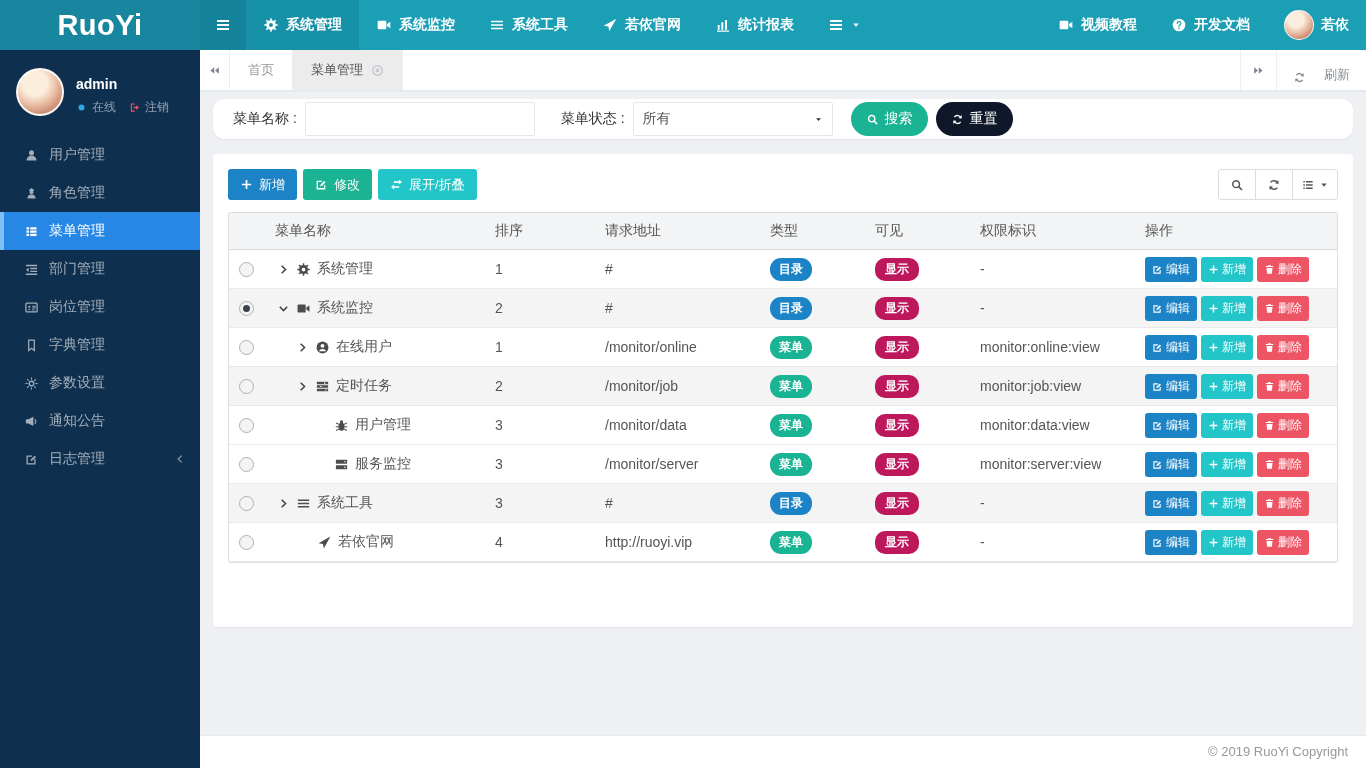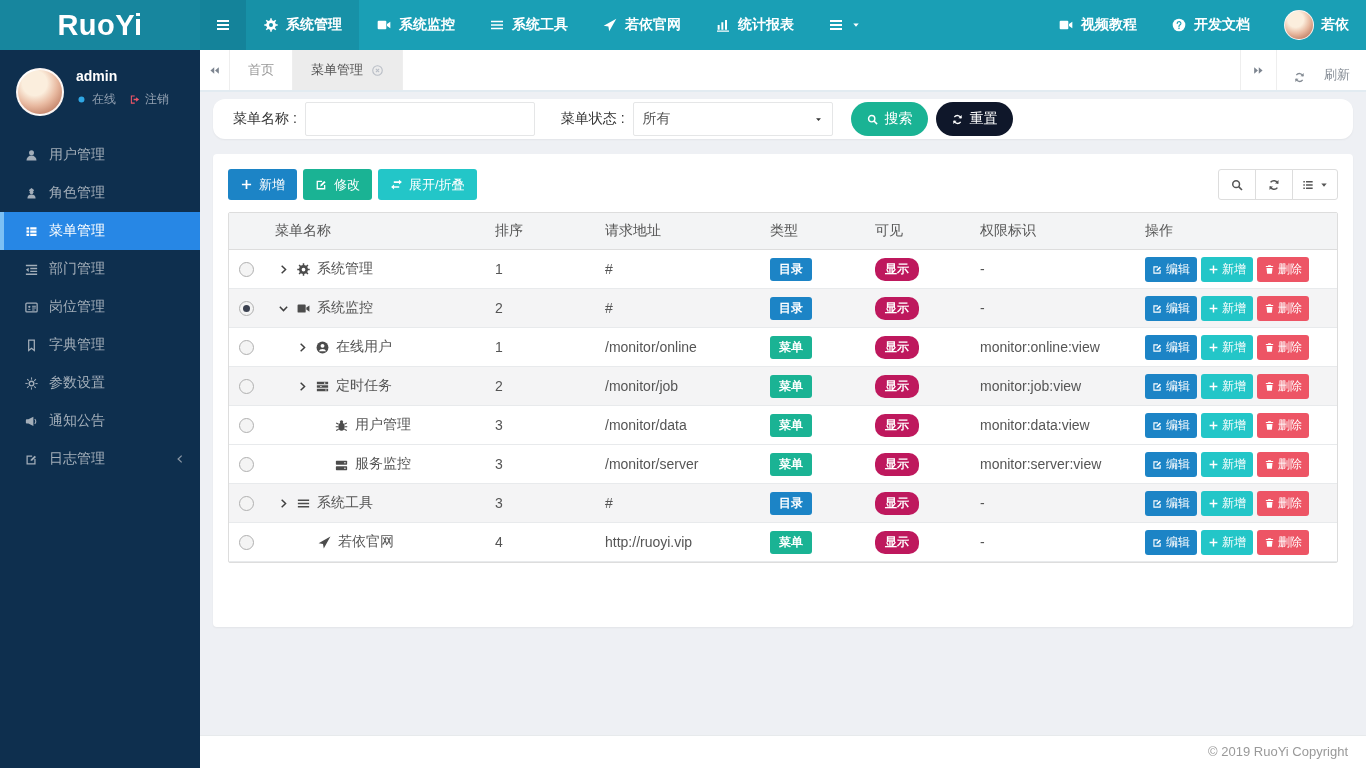--- a/index.html
+++ b/index.html
@@ -14,21 +14,21 @@
   .nav-item .ic{width:16px;height:16px}
   .nav-item.hamburger{background:#14839a;padding:0 15px}
   .nav-item.active{background:#1791a7}
   .nav-right{margin-left:auto;display:flex}
   .caret{width:10px!important;height:10px!important}
   .avatar{width:30px;height:30px;border-radius:50%;border:1px solid rgba(255,255,255,.85);background:radial-gradient(circle at 38% 30%,#fbeedd 0 30%,#e8b9a0 55%,#c4846a 80%,#8c5a48)}
   .avatar.big{width:48px;height:48px;border:2px solid rgba(255,255,255,.9)}
 
   
   .sidebar{position:absolute;top:50px;left:0;width:200px;bottom:0;background:#0e2f4e;z-index:20}
-  .user-panel{padding:18px 16px 14px;display:flex;gap:12px;align-items:flex-start}
+  .user-panel{padding:18px 16px 14px;display:flex;gap:12px;align-items:flex-end}
   .user-name{color:#fff;font-size:14px;font-weight:700}
   .user-status{font-size:12px;color:#93a1b1;display:flex;align-items:center;gap:5px;margin-top:7px}
   .user-status .ic{width:11px;height:11px}
   .dot-ic{color:#2fa7e4}
   .signout-ic{color:#ee5566;margin-left:8px}
   .side-menu{margin-top:6px}
   .side-item{height:38px;display:flex;align-items:center;gap:10px;padding-left:24px;color:#a3aeb9;font-size:14px;cursor:pointer}
   .side-item .ic{width:15px;height:15px}
   .side-item.active{background:#2787e5;color:#fff;border-left:4px solid #7cc0f4;padding-left:20px}
   .side-caret{width:10px!important;height:10px!important;margin-left:auto;margin-right:15px;color:#8a97a5}
@@ -76,21 +76,21 @@
   th{font-weight:400;text-align:left;padding:9px 10px;color:#555}
   tbody tr{border-bottom:1px solid #e8eaec;height:39px;background:#fff}
   tbody tr.striped{background:#f4f4f5}
   td{padding:0 10px;overflow:hidden;white-space:nowrap}
   .c-select{text-align:left;padding-left:10px}
   .radio{width:15px;height:15px;border-radius:50%;background:#f4f4f4;border:1px solid #b0b0b0;display:inline-block;position:relative;vertical-align:middle;cursor:pointer}
   .radio.checked::after{content:"";position:absolute;inset:3px;border-radius:50%;background:#3b4150}
   .name-cell{display:flex;align-items:center;color:#555}
   .expander{width:11px;height:11px;margin-right:7px;color:#3f3f3f;cursor:pointer}
   .row-icon{width:15px;height:15px;margin-right:6px;color:#4c4c4c}
-  .type-badge{display:inline-block;padding:3px 9px;border-radius:3px;color:#fff;font-size:12px;font-weight:700}
+  .type-badge{display:inline-block;padding:3px 9px;border-radius:11px;color:#fff;font-size:12px;font-weight:700}
   .pill{display:inline-block;padding:3px 10px;border-radius:10px;background:#be185d;color:#fff;font-size:12px;font-weight:700;cursor:pointer}
   .op-btn{display:inline-flex;align-items:center;gap:3px;height:25px;border:none;border-radius:3px;padding:0 7px;color:#fff;font-size:12px;margin-right:4px;cursor:pointer;font-family:inherit}
   .op-btn .ic{width:11px;height:11px}
 
   .footer{position:absolute;bottom:0;left:200px;right:0;height:33px;background:#fff;border-top:1px solid #e7eaec;color:#999;font-size:13px;line-height:32px;text-align:right;padding-right:18px}
 </style>
 </head>
 <body>
 
 <svg width="0" height="0" style="position:absolute" aria-hidden="true">
@@ -684,21 +684,21 @@
                 </button><button class="op-btn" style="background: rgb(237, 85, 101);">
                   <svg class="ic">
                     <use href="#i-trash"></use>
                   </svg>
                   <span>删除</span>
                 </button></td>
             </tr>
             <tr>
               <td class="c-select"><span class="radio"></span></td>
               <td>
-                <div class="name-cell" style="padding-left: 59px; align-items: flex-end;">
+                <div class="name-cell" style="padding-left: 59px;">
                   <svg class="ic row-icon">
                     <use href="#i-server"></use>
                   </svg>
                   <span>服务监控</span>
                 </div>
               </td>
               <td>3</td>
               <td>/monitor/server</td>
               <td><span class="type-badge" style="background: rgb(26, 179, 148);">菜单</span></td>
               <td><span class="pill">显示</span></td>

